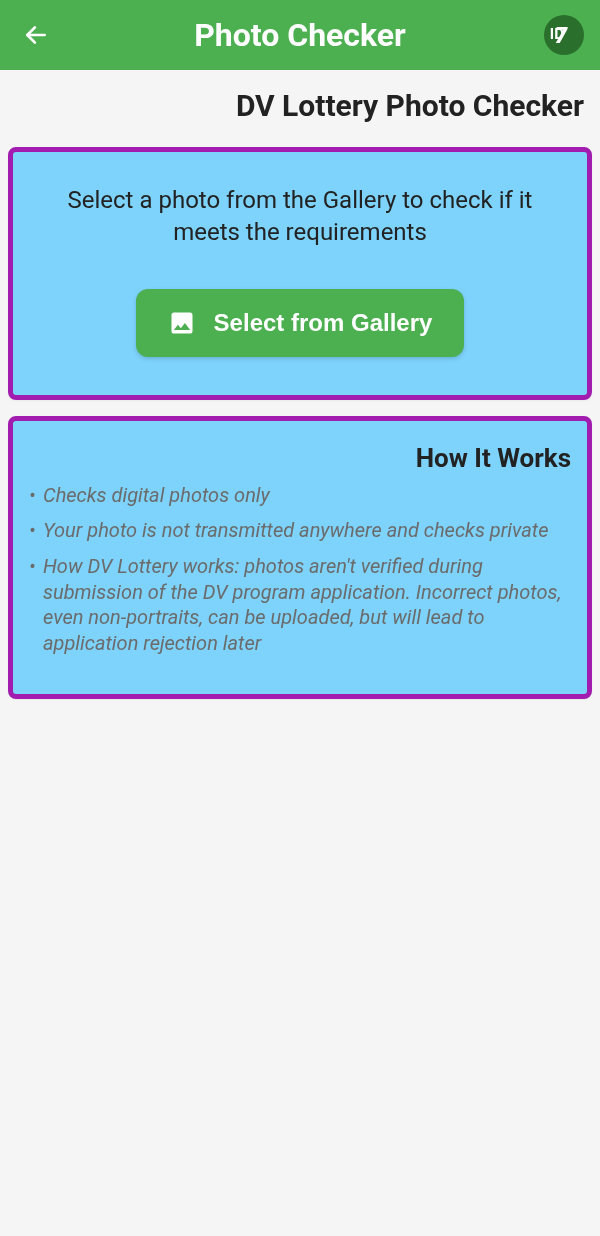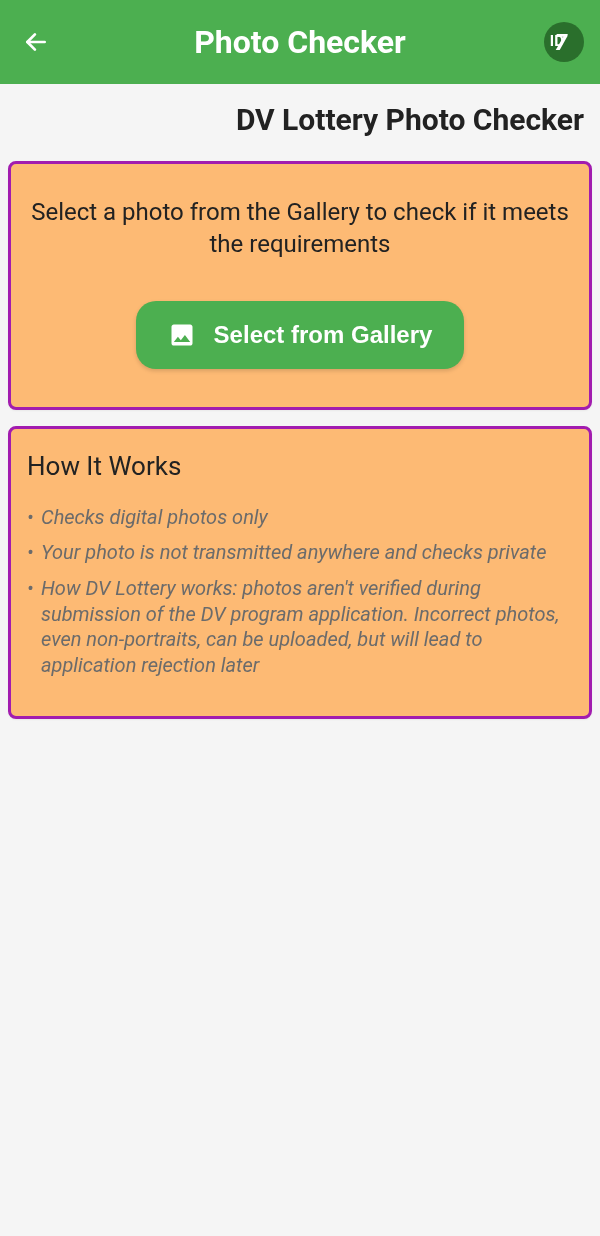--- a/index.html
+++ b/index.html
@@ -9,21 +9,21 @@
     }
     body {
       font-family: -apple-system, BlinkMacSystemFont, 'Segoe UI', Roboto, Helvetica, Arial, sans-serif;
       background-color: #f5f5f5;
       width: 600px;
       height: 1236px;
       overflow: hidden;
     }
     .header {
       background-color: #4CAF50;
-      height: 84px;
+      height: 70px;
       display: flex;
       align-items: center;
       padding: 0 16px;
       position: relative;
     }
     .back-button {
       width: 40px;
       height: 40px;
       display: flex;
       align-items: center;
@@ -64,60 +64,60 @@
       top: 10px;
     }
     .page-title {
       text-align: right;
       font-size: 30px;
       font-weight: 700;
       color: #222;
       padding: 18px 16px 16px;
     }
     .card {
-      background: #fdba74;
+      background: #7dd3fc;
       border-radius: 8px;
       margin: 8px 8px;
-      border: 3px solid #a21caf;
+      border: 5px solid #a21caf;
       box-shadow: 0 1px 2px rgba(0,0,0,0.05);
     }
     .select-card {
       padding: 32px 20px 38px;
       text-align: center;
     }
     .select-prompt {
       font-size: 24px;
       color: #222;
       line-height: 1.35;
       margin-bottom: 40px;
     }
     .gallery-button {
       display: inline-flex;
       align-items: center;
       gap: 18px;
       background-color: #4CAF50;
       color: white;
       border: none;
-      border-radius: 20px;
+      border-radius: 12px;
       padding: 20px 32px;
       font-size: 24px;
       font-weight: 700;
       cursor: pointer;
       box-shadow: 0 2px 4px rgba(0,0,0,0.15);
     }
     .how-card {
       padding: 22px 16px 28px;
       margin-top: 16px;
     }
     .how-title {
-      text-align: left;
+      text-align: right;
       font-size: 26px;
-      font-weight: 400;
+      font-weight: 700;
       color: #222;
-      margin-bottom: 24px;
+      margin-bottom: 10px;
     }
     .how-list {
       list-style: none;
       font-style: italic;
     }
     .how-list li {
       position: relative;
       padding-left: 14px;
       font-size: 20px;
       color: #6b6b6b;

